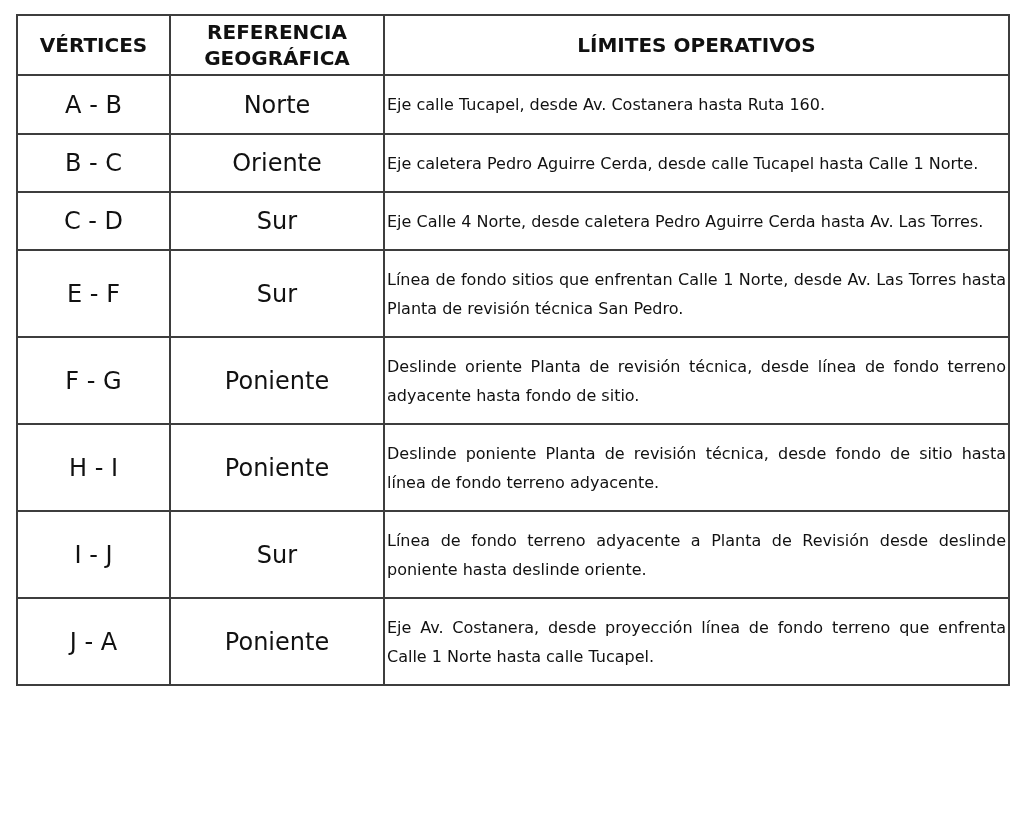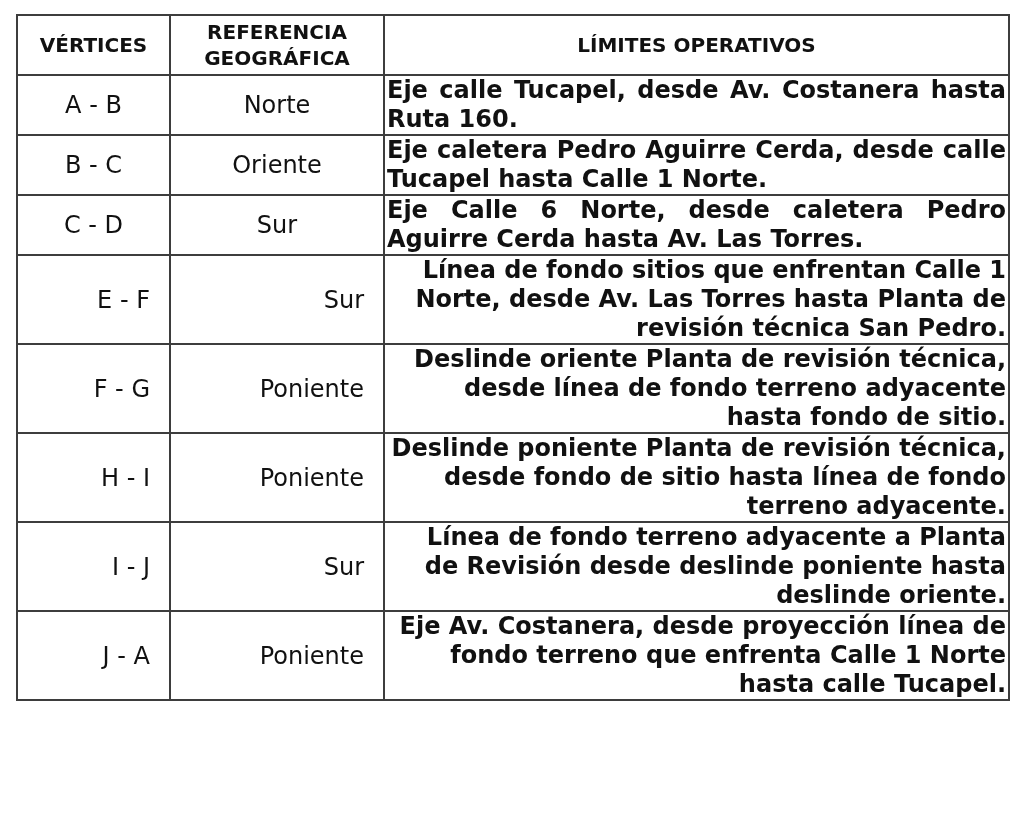--- a/index.html
+++ b/index.html
@@ -35,28 +35,27 @@
   td.cell-center{
     text-align:center;
     vertical-align:middle;
     font-size:24px;
     padding:0 19px;
   }
   td.cell-justify{
     text-align:justify;
     text-justify:inter-word;
     vertical-align:middle;
-    font-size:24px;
+    font-size:16px;
     line-height:29px;
     padding:0 2px;
-    font-weight:bold;
   }
   tr.h2 td{height:56px;}
   tr.h2f td{height:57px;}
-  tr.h3 td{height:85px;text-align:right;}
+  tr.h3 td{height:85px;}
 </style>
 </head>
 <body>
 
 <div class="doc">
   <table class="limits">
     <colgroup>
       <col style="width:153px">
       <col style="width:214px">
       <col style="width:625px">
@@ -75,21 +74,21 @@
         <td class="cell-justify">Eje calle Tucapel, desde Av. Costanera hasta Ruta 160.</td>
       </tr>
       <tr class="h2">
         <td class="cell-center">B - C</td>
         <td class="cell-center">Oriente</td>
         <td class="cell-justify">Eje caletera Pedro Aguirre Cerda, desde calle Tucapel hasta Calle 1 Norte.</td>
       </tr>
       <tr class="h2">
         <td class="cell-center">C - D</td>
         <td class="cell-center">Sur</td>
-        <td class="cell-justify">Eje Calle 6 Norte, desde caletera Pedro Aguirre Cerda hasta Av. Las Torres.</td>
+        <td class="cell-justify">Eje Calle 4 Norte, desde caletera Pedro Aguirre Cerda hasta Av. Las Torres.</td>
       </tr>
       <tr class="h3">
         <td class="cell-center">E - F</td>
         <td class="cell-center">Sur</td>
         <td class="cell-justify">Línea de fondo sitios que enfrentan Calle 1 Norte, desde Av. Las Torres hasta Planta de revisión técnica San Pedro.</td>
       </tr>
       <tr class="h3">
         <td class="cell-center">F - G</td>
         <td class="cell-center">Poniente</td>
         <td class="cell-justify">Deslinde oriente Planta de revisión técnica, desde línea de fondo terreno adyacente hasta fondo de sitio.</td>

